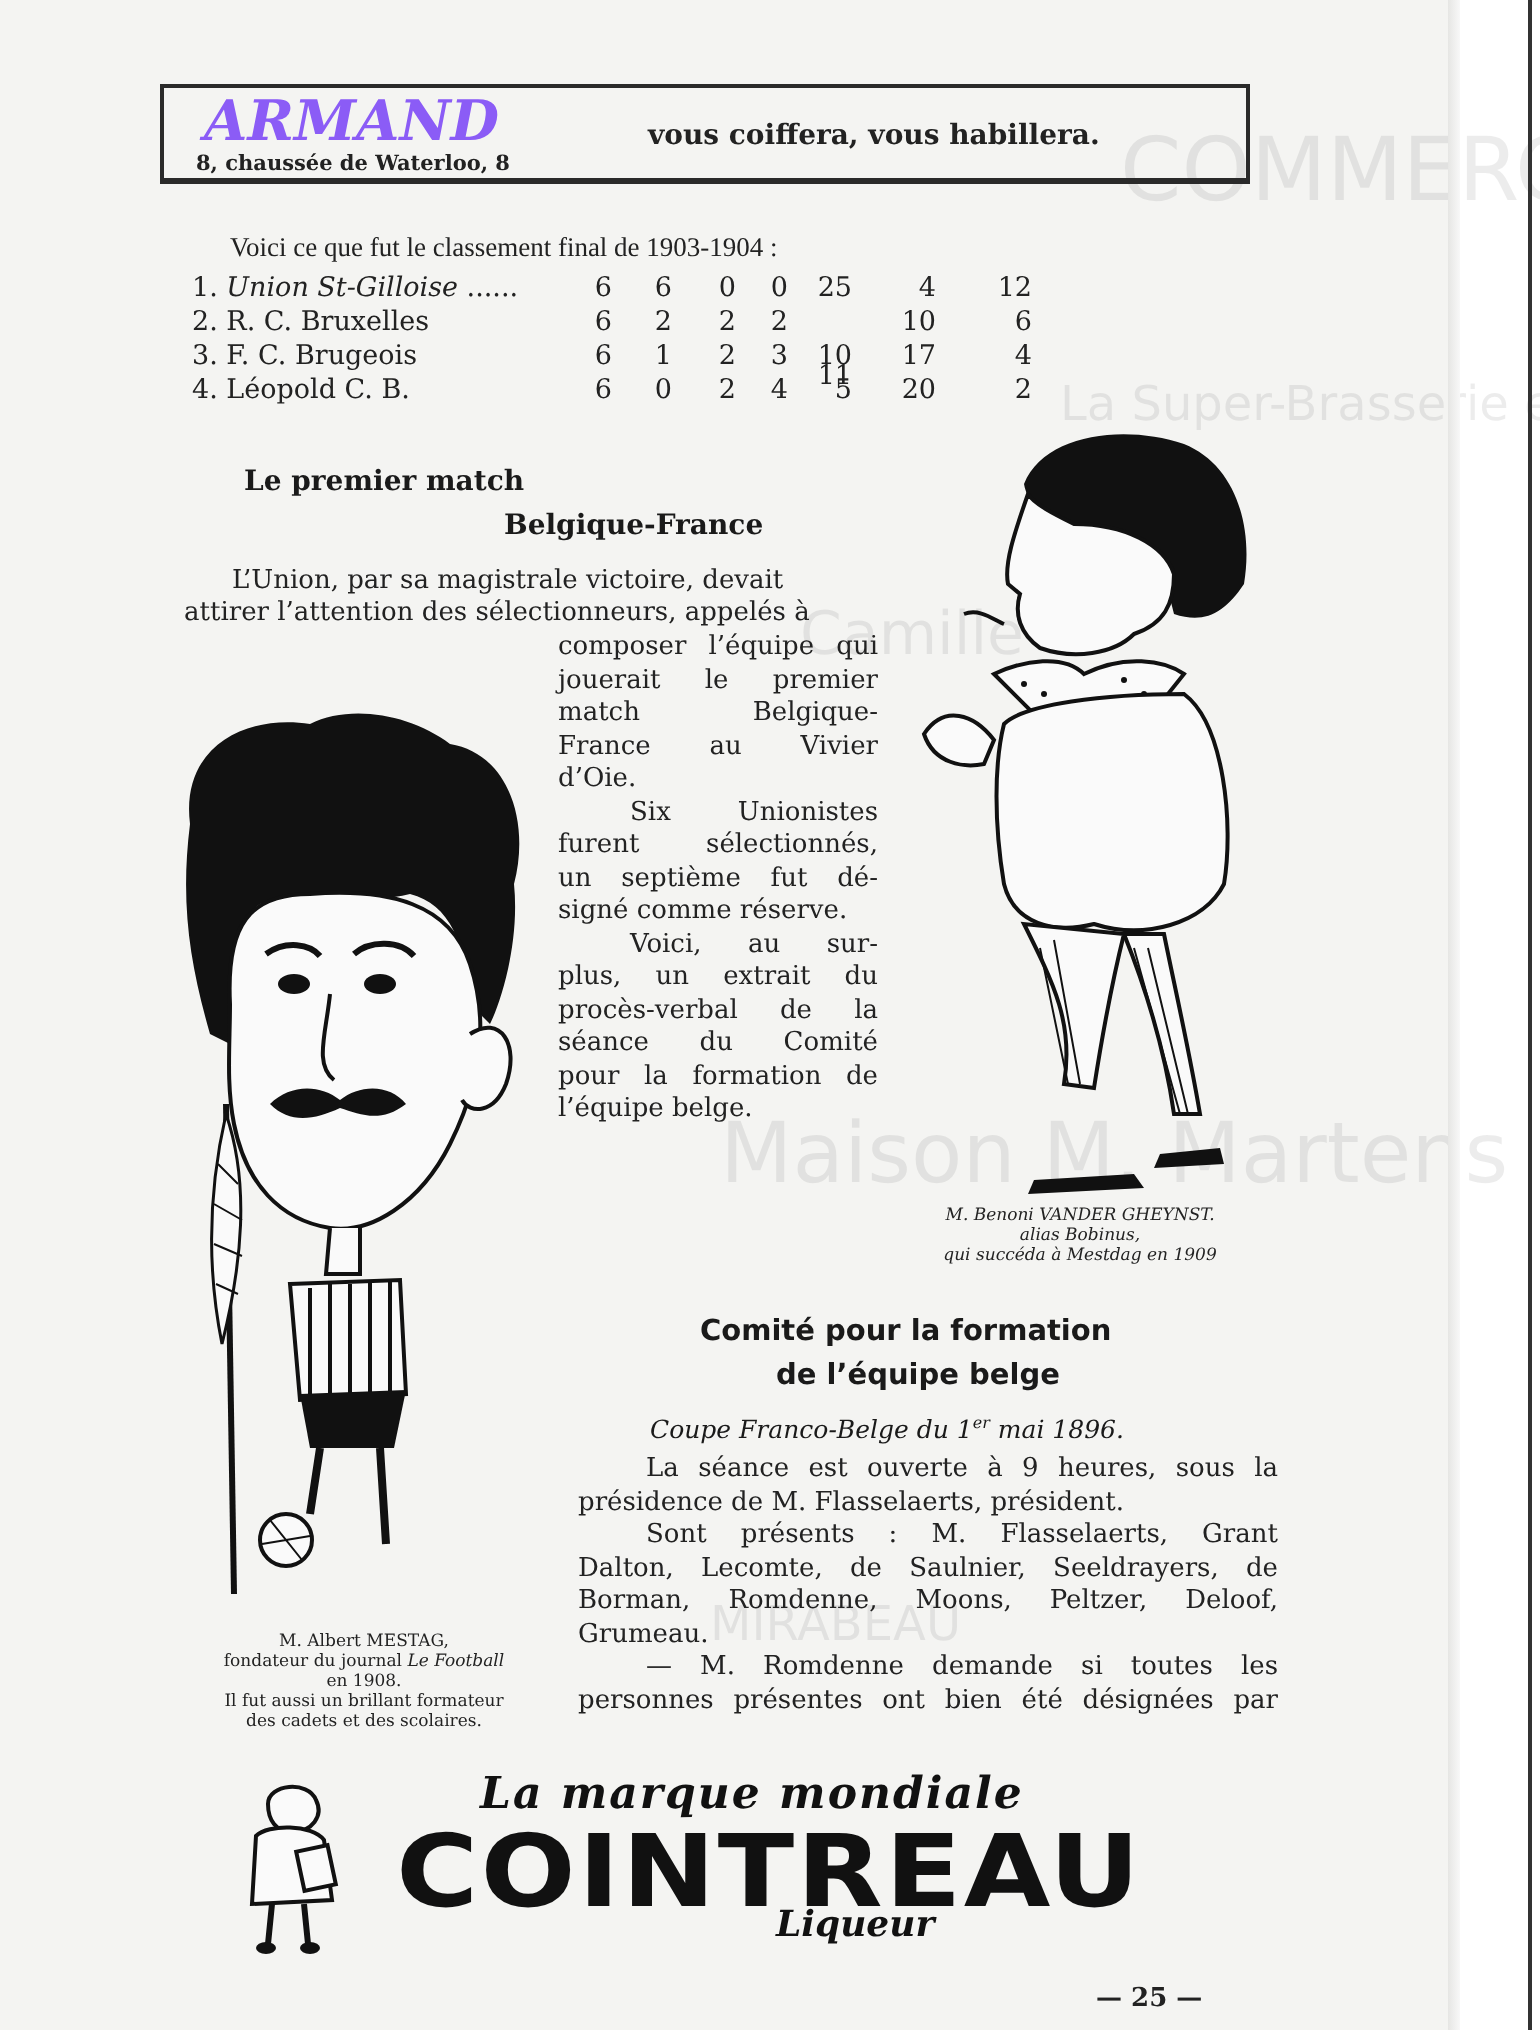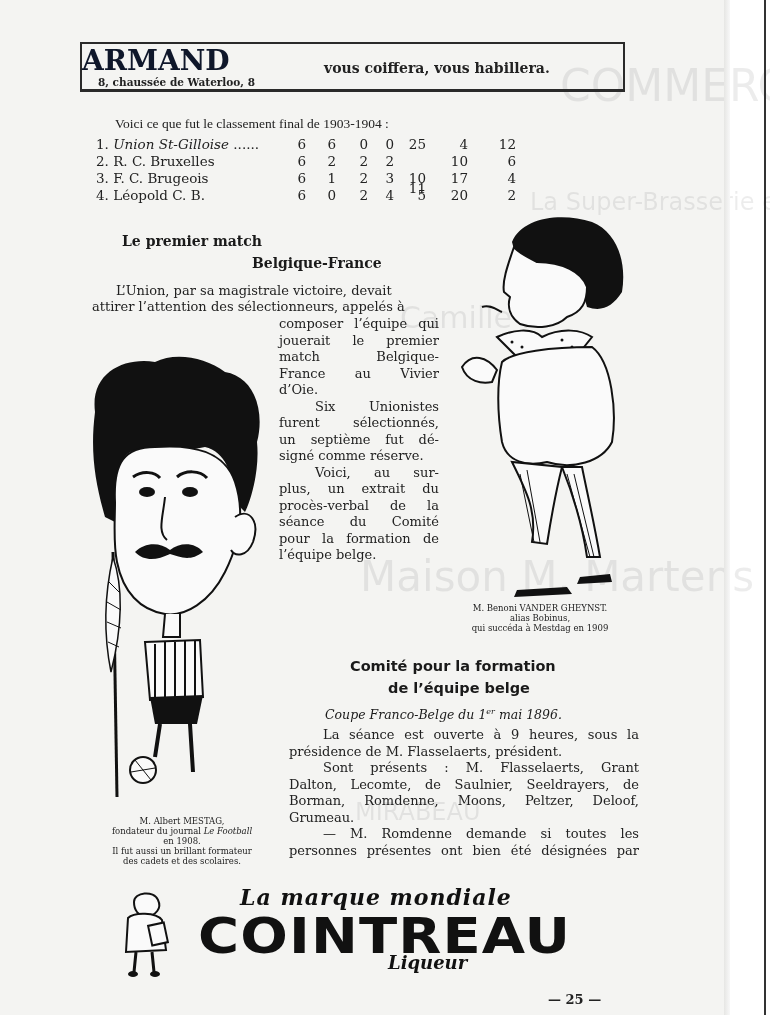--- a/index.html
+++ b/index.html
@@ -21,22 +21,22 @@
   }
   
   .ghost { position:absolute; color:#000; opacity:0.07; font-family:"DejaVu Sans", sans-serif; white-space:nowrap; }
 
   
   .header-box {
     position:absolute; left:80px; top:42px; width:545px; height:50px;
     border:2px solid #2a2a2a; border-bottom:3px solid #2a2a2a; box-sizing:border-box;
   }
   .brand {
-    position:absolute; left:0; top:0px; font-family:"DejaVu Serif", serif;
-    font-weight:bold; font-size:28px; letter-spacing:0px; color:#0f172a;
+    position:absolute; left:20px; top:0px; font-family:"DejaVu Serif", serif;
+    font-weight:bold; font-size:28px; letter-spacing:0px; color:#8b5cf6;font-style:italic;
   }
   .brand-addr {
     position:absolute; left:16px; top:32px; font-size:10.5px; font-weight:bold; color:#222;
   }
   .slogan {
     position:absolute; left:242px; top:16px; font-size:14px; font-weight:bold; color:#222;
   }
 
   
   .intro {
@@ -193,21 +193,21 @@
       <circle cx="120" cy="135" r="1.5" fill="#111"></circle>
     <path d="M50,150 C60,140 100,135 140,135 C160,150 165,200 160,230 C150,250 120,258 95,250 C75,255 55,250 50,230 C45,200 45,170 50,150 Z" fill="#fafafa" stroke="#111" stroke-width="2"></path>
     <path d="M10,155 C20,140 35,145 45,158 L40,170 C30,172 15,170 10,155 Z" fill="#fafafa" stroke="#111" stroke-width="2"></path>
     <path d="M60,250 C75,280 85,300 80,330 L95,332 C100,300 105,275 110,255 Z" fill="#fafafa" stroke="#111" stroke-width="2"></path>
     <path d="M110,255 C120,280 130,310 135,345 L148,345 C142,310 135,280 130,255 Z" fill="#fafafa" stroke="#111" stroke-width="2"></path>
     <path d="M68,262 L82,330 M75,258 L88,330 M115,262 L138,345 M122,262 L142,345" stroke="#111" stroke-width="1"></path>
     <path d="M65,378 L115,375 L120,382 L62,385 Z" fill="#111"></path>
     <path d="M128,365 L158,362 L160,370 L125,372 Z" fill="#111"></path>
   </svg>
 
-  <div class="caption" style="left:440px;top:603px;width:200px;">
+  <div class="caption" style="left:440px;top:603px;width:200px;font-style:italic;">
     <div>M. Benoni VANDER GHEYNST.</div>
     <div>alias Bobinus,</div>
     <div>qui succéda à Mestdag en 1909</div>
   </div>
   <div class="caption" style="left:92px;top:816px;width:180px;">
     <div>M. Albert MESTAG,</div>
     <div><span>fondateur du journal </span><i>Le Football</i></div>
     <div>en 1908.</div>
     <div>Il fut aussi un brillant formateur</div>
     <div>des cadets et des scolaires.</div>

